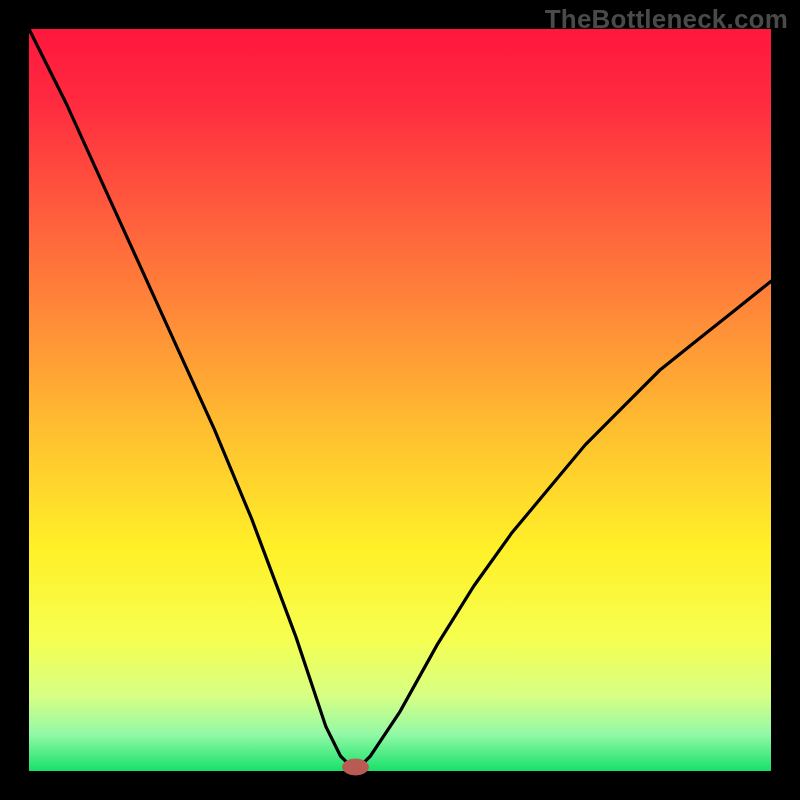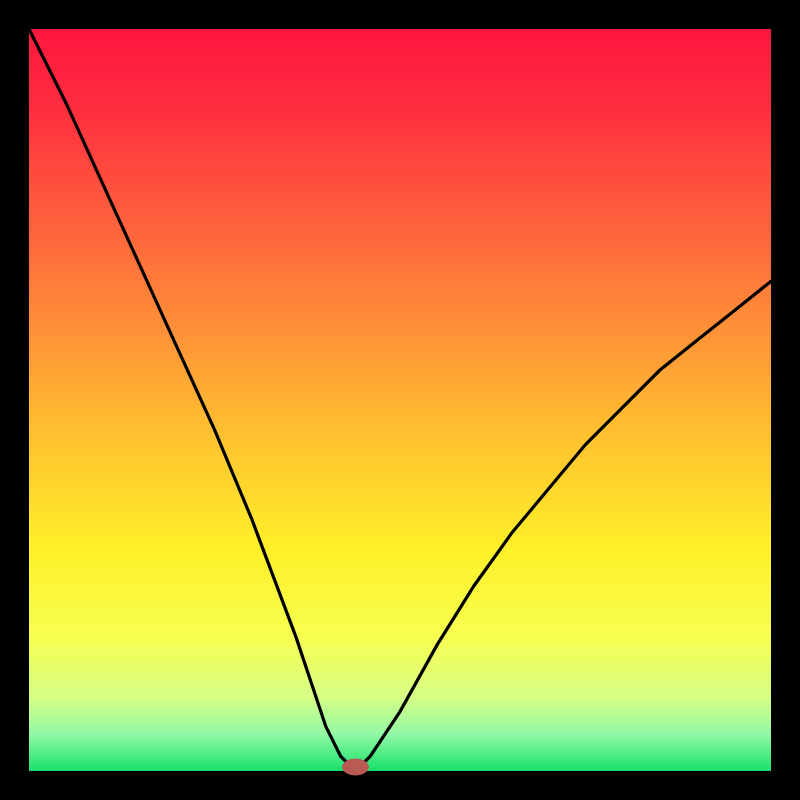--- a/index.html
+++ b/index.html
@@ -28,20 +28,21 @@
     z-index: 10;
   }
   svg {
     display: block;
   }
 </style>
 </head>
 <body>
 
 <div class="frame">
+  <div class="watermark">TheBottleneck.com</div>
 
   <svg id="chart-svg" width="800" height="800" viewBox="0 0 800 800">
     <defs>
       <linearGradient id="bg-grad" x1="0" y1="0" x2="0" y2="1">
           <stop offset="0%" stop-color="#ff173e"></stop>
           <stop offset="10%" stop-color="#ff2b3f"></stop>
           <stop offset="25%" stop-color="#ff5d3d"></stop>
           <stop offset="40%" stop-color="#ff8f38"></stop>
           <stop offset="55.00000000000001%" stop-color="#ffc22f"></stop>
           <stop offset="70%" stop-color="#fff028"></stop>

